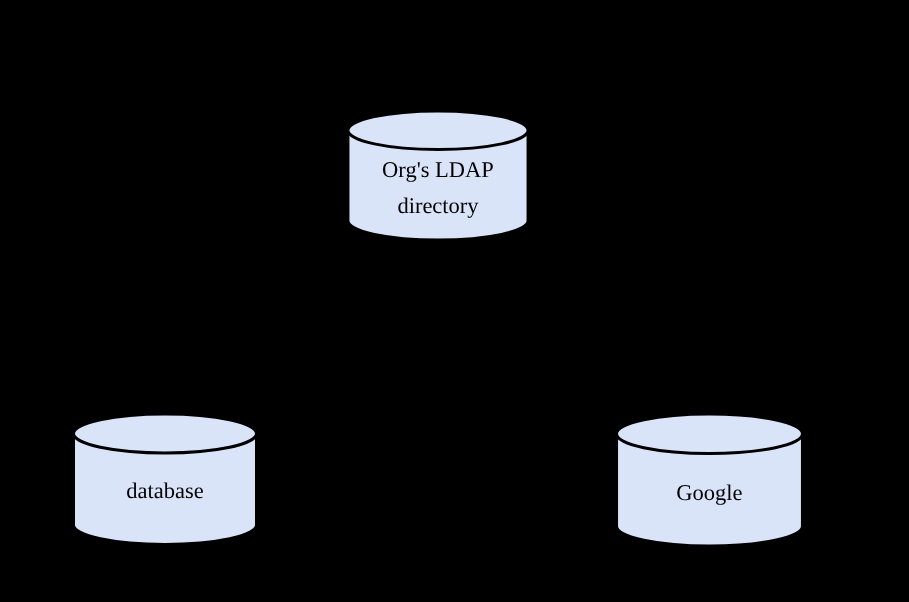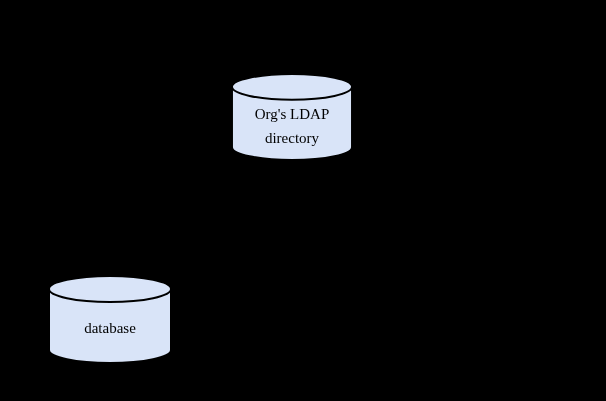--- a/index.html
+++ b/index.html
@@ -67,14 +67,23 @@
   <div class="db-node node-emm">
     <svg viewBox="0 0 124 89" preserveAspectRatio="none">
       <path d="M1,14 V75 A61,13 0 0 0 123,75 V14 Z" fill="#d9e4f8"></path>
       <ellipse cx="62" cy="14" rx="61" ry="13" fill="#d9e4f8"></ellipse>
     </svg>
     <div class="cyl-label">
       <span>database</span>
     </div>
   </div>
 
+  <div class="db-node node-google">
+    <svg viewBox="0 0 124 89" preserveAspectRatio="none">
+      <path d="M1,14 V75 A61,13 0 0 0 123,75 V14 Z" fill="#d9e4f8"></path>
+      <ellipse cx="62" cy="14" rx="61" ry="13" fill="#d9e4f8"></ellipse>
+    </svg>
+    <div class="cyl-label">
+      <span>Google</span>
+    </div>
+  </div>
 
 </div>
 
 </body></html>

